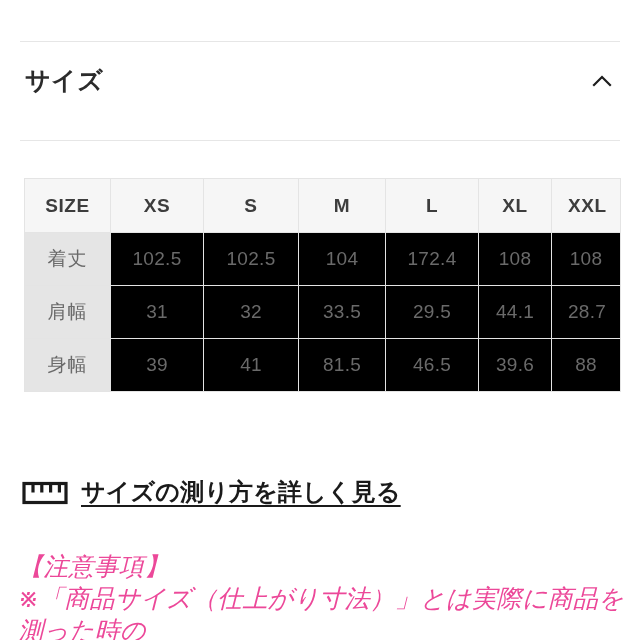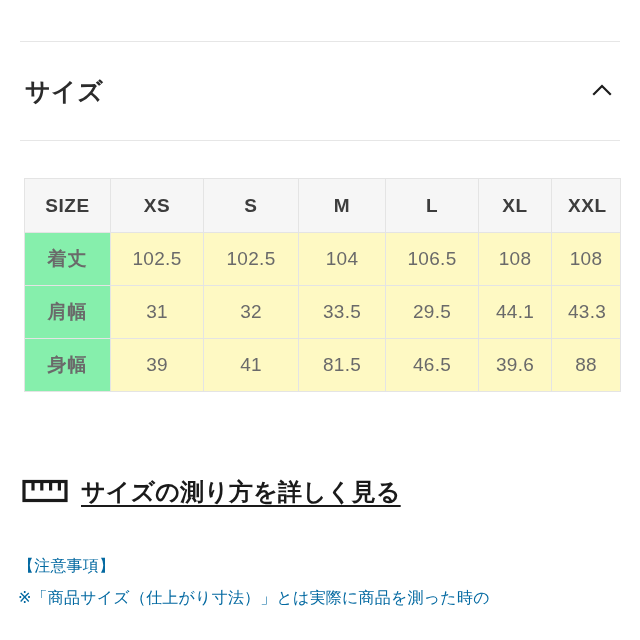--- a/index.html
+++ b/index.html
@@ -29,25 +29,25 @@
     background: #e6e6e6;
   }
   .rule-top   { top: 41px; }
   .rule-under { top: 140px; }
 
   
   .section-header {
     position: absolute;
     left: 0;
     right: 0;
-    top: 60px;
+    top: 68px;
     height: 62px;
     padding: 0 24px 0 25px;
     display: flex;
-    align-items: center;
+    align-items: flex-start;
     justify-content: space-between;
     cursor: pointer;
   }
   .section-title {
     font-size: 25px;
     font-weight: 700;
     color: #2b2b2b;
     letter-spacing: 0.5px;
     line-height: 1;
   }
@@ -84,48 +84,48 @@
   }
   table.size-table thead th {
     background: #f6f6f6;
     color: #3d3d3d;
     font-size: 19px;
     font-weight: 700;
     letter-spacing: 0.6px;
     height: 54px;
   }
   table.size-table tbody th {
-    background: #86efac;
+    background: #e5e5e5;
     color: #6a6a6a;
     font-size: 19px;
-    font-weight: 700;
+    font-weight: 400;
     letter-spacing: 1px;
   }
   table.size-table tbody td {
-    background: #fef9c3;
+    background: #000000;
     color: #6a6a6a;
     font-size: 19px;
     font-weight: 400;
     letter-spacing: 0.3px;
   }
   col.c-size { width: 86px; }
   col.c-xs   { width: 93px; }
   col.c-s    { width: 95px; }
   col.c-m    { width: 87px; }
   col.c-l    { width: 93px; }
   col.c-xl   { width: 73px; }
   col.c-xxl  { width: 69px; }
 
   
   .measure-link {
     position: absolute;
     left: 22px;
     top: 478px;
     display: flex;
-    align-items: flex-start;
+    align-items: flex-end;
     gap: 13px;
     text-decoration: none;
     cursor: pointer;
   }
   .ruler-icon {
     width: 46px;
     height: 26px;
     flex: 0 0 auto;
     display: block;
   }
@@ -141,25 +141,26 @@
   }
 
   
   .notes {
     position: absolute;
     left: 18px;
     right: 14px;
     top: 550px;
   }
   .note-line {
-    color: #0369a1;
-    font-size: 16px;
+    color: #ec4899;
+    font-size: 25px;
     line-height: 32px;
     letter-spacing: 0.2px;
     white-space: nowrap;
+    font-style: italic;
   }
   .note-body { white-space: normal; }
 </style>
 </head>
 <body>
 
 <div class="page">
 
   <div class="rule rule-top"></div>
 
@@ -195,32 +196,32 @@
           <th>XL</th>
           <th>XXL</th>
         </tr>
       </thead>
       <tbody>
         <tr>
           <th>着丈</th>
           <td>102.5</td>
           <td>102.5</td>
           <td>104</td>
-          <td>106.5</td>
+          <td>172.4</td>
           <td>108</td>
           <td>108</td>
         </tr>
         <tr>
           <th>肩幅</th>
           <td>31</td>
           <td>32</td>
           <td>33.5</td>
           <td>29.5</td>
           <td>44.1</td>
-          <td>43.3</td>
+          <td>28.7</td>
         </tr>
         <tr>
           <th>身幅</th>
           <td>39</td>
           <td>41</td>
           <td>81.5</td>
           <td>46.5</td>
           <td>39.6</td>
           <td>88</td>
         </tr>

